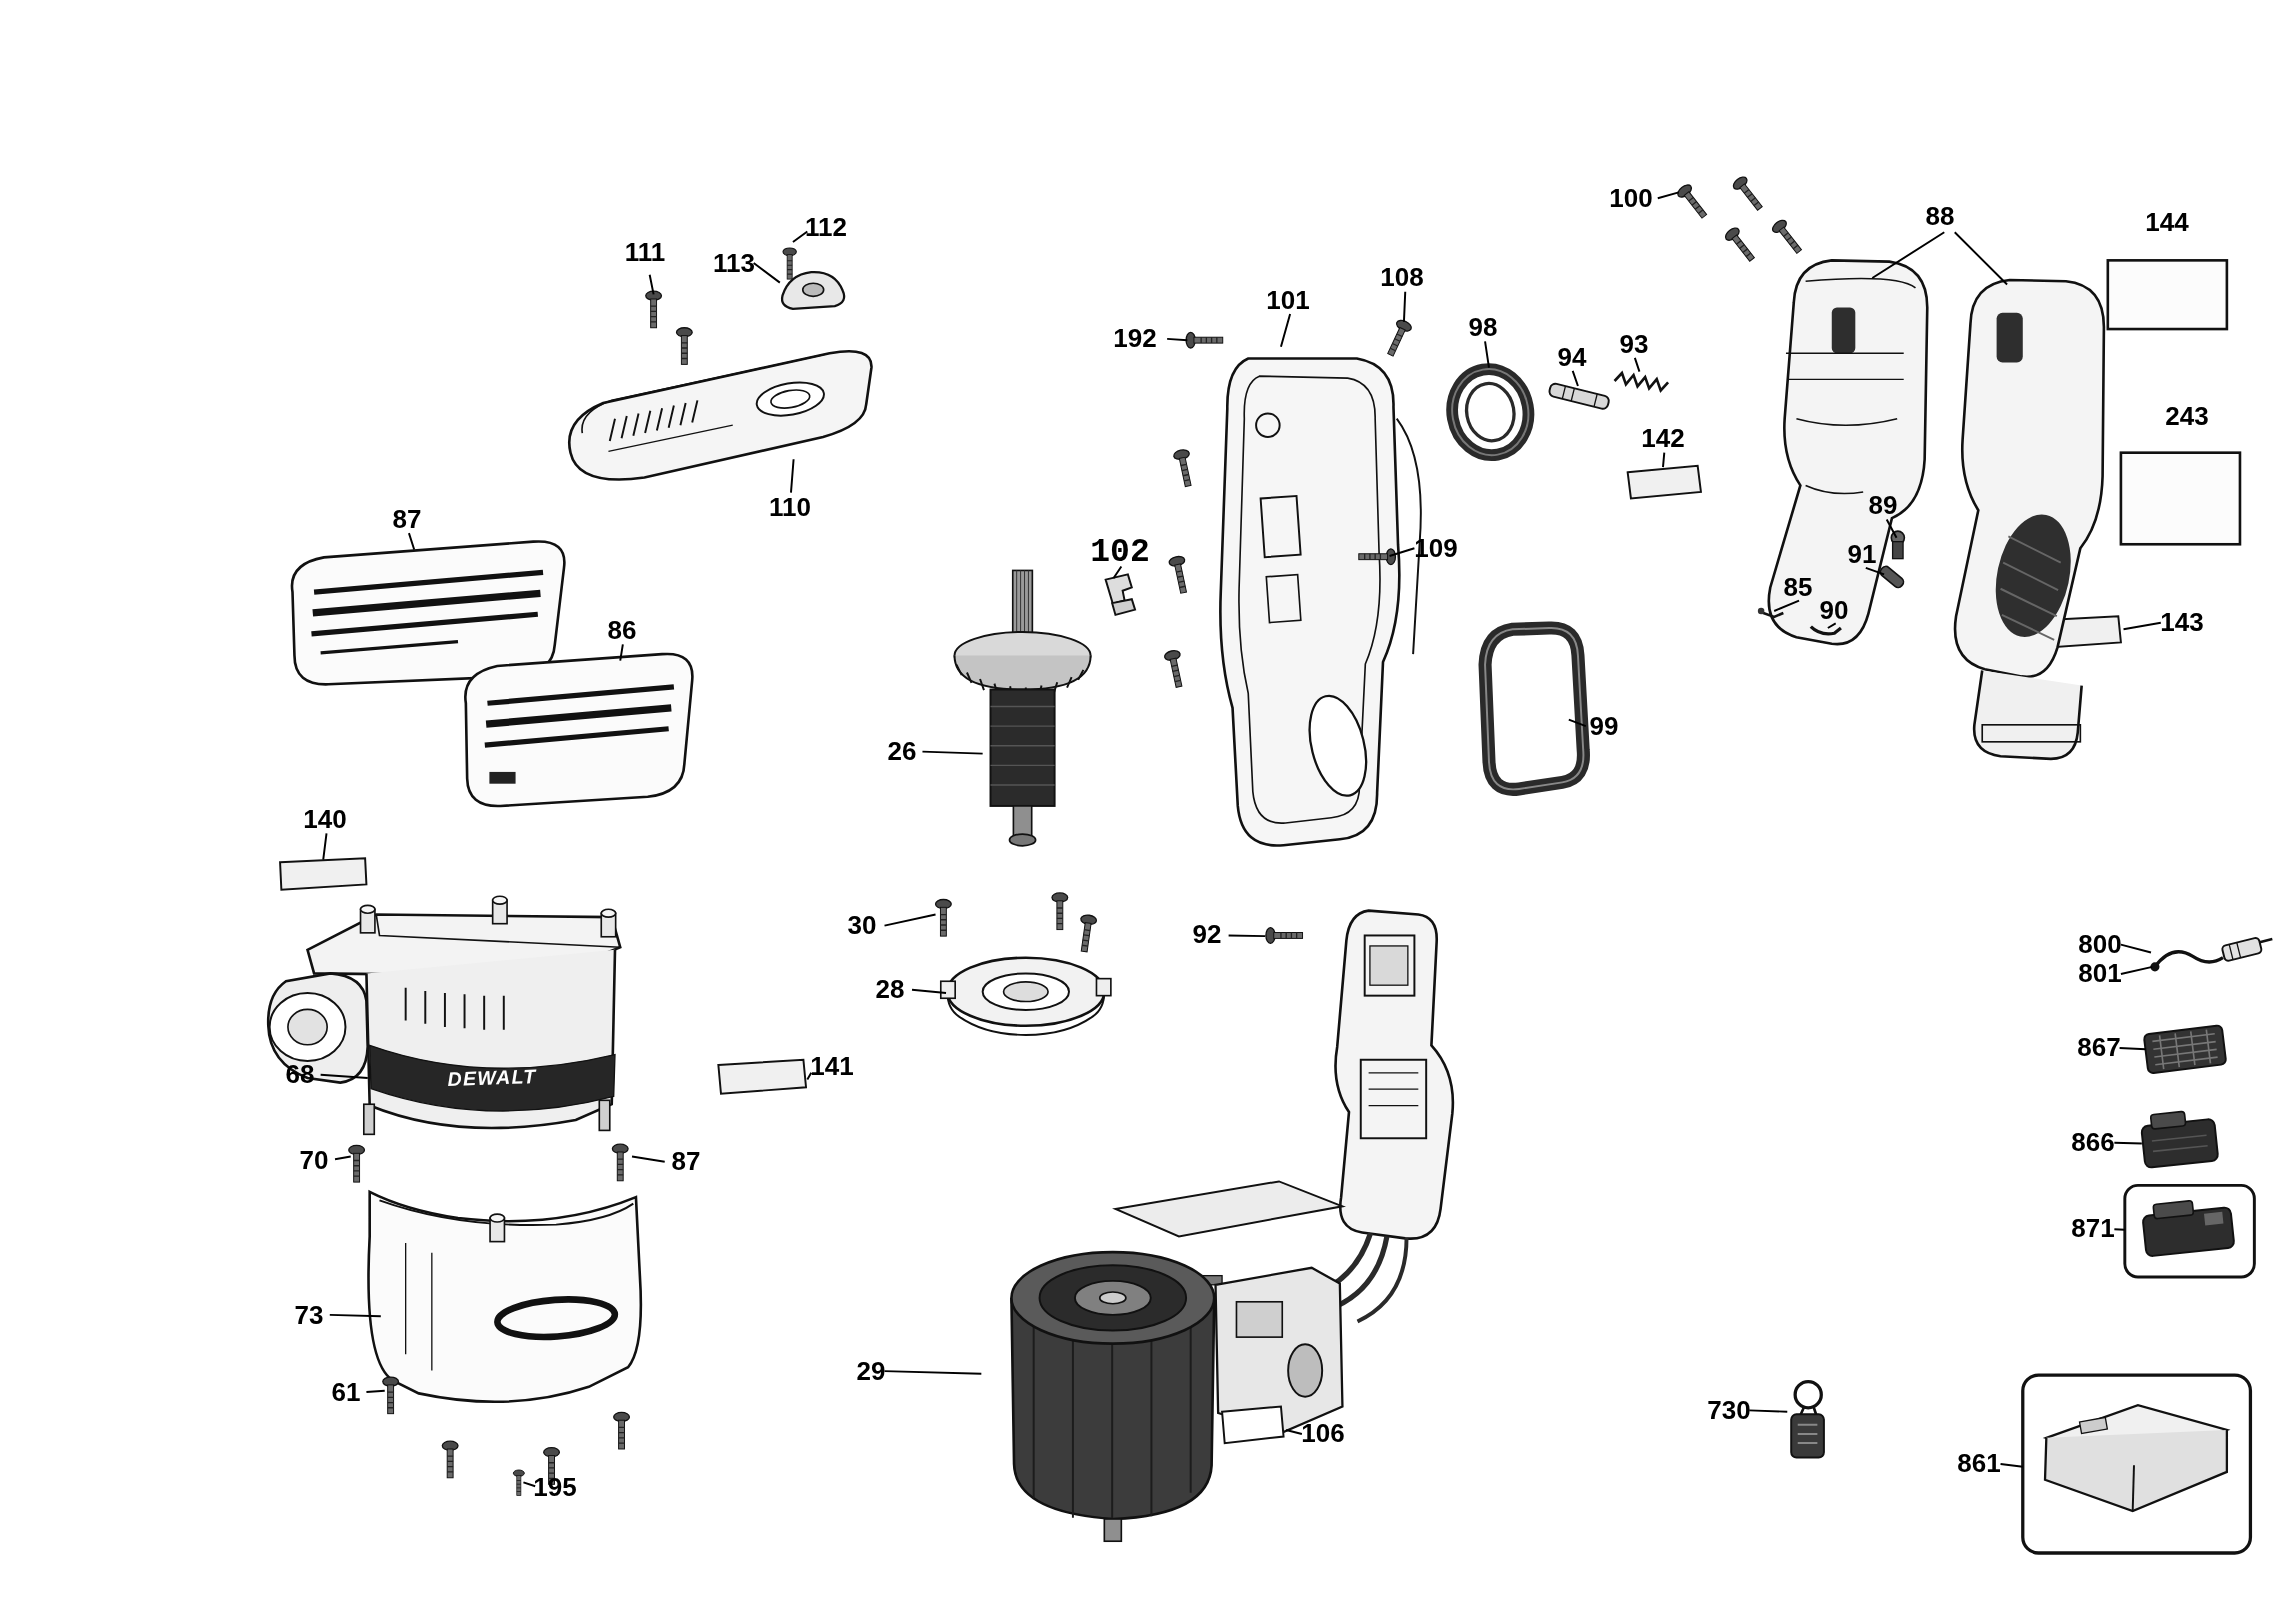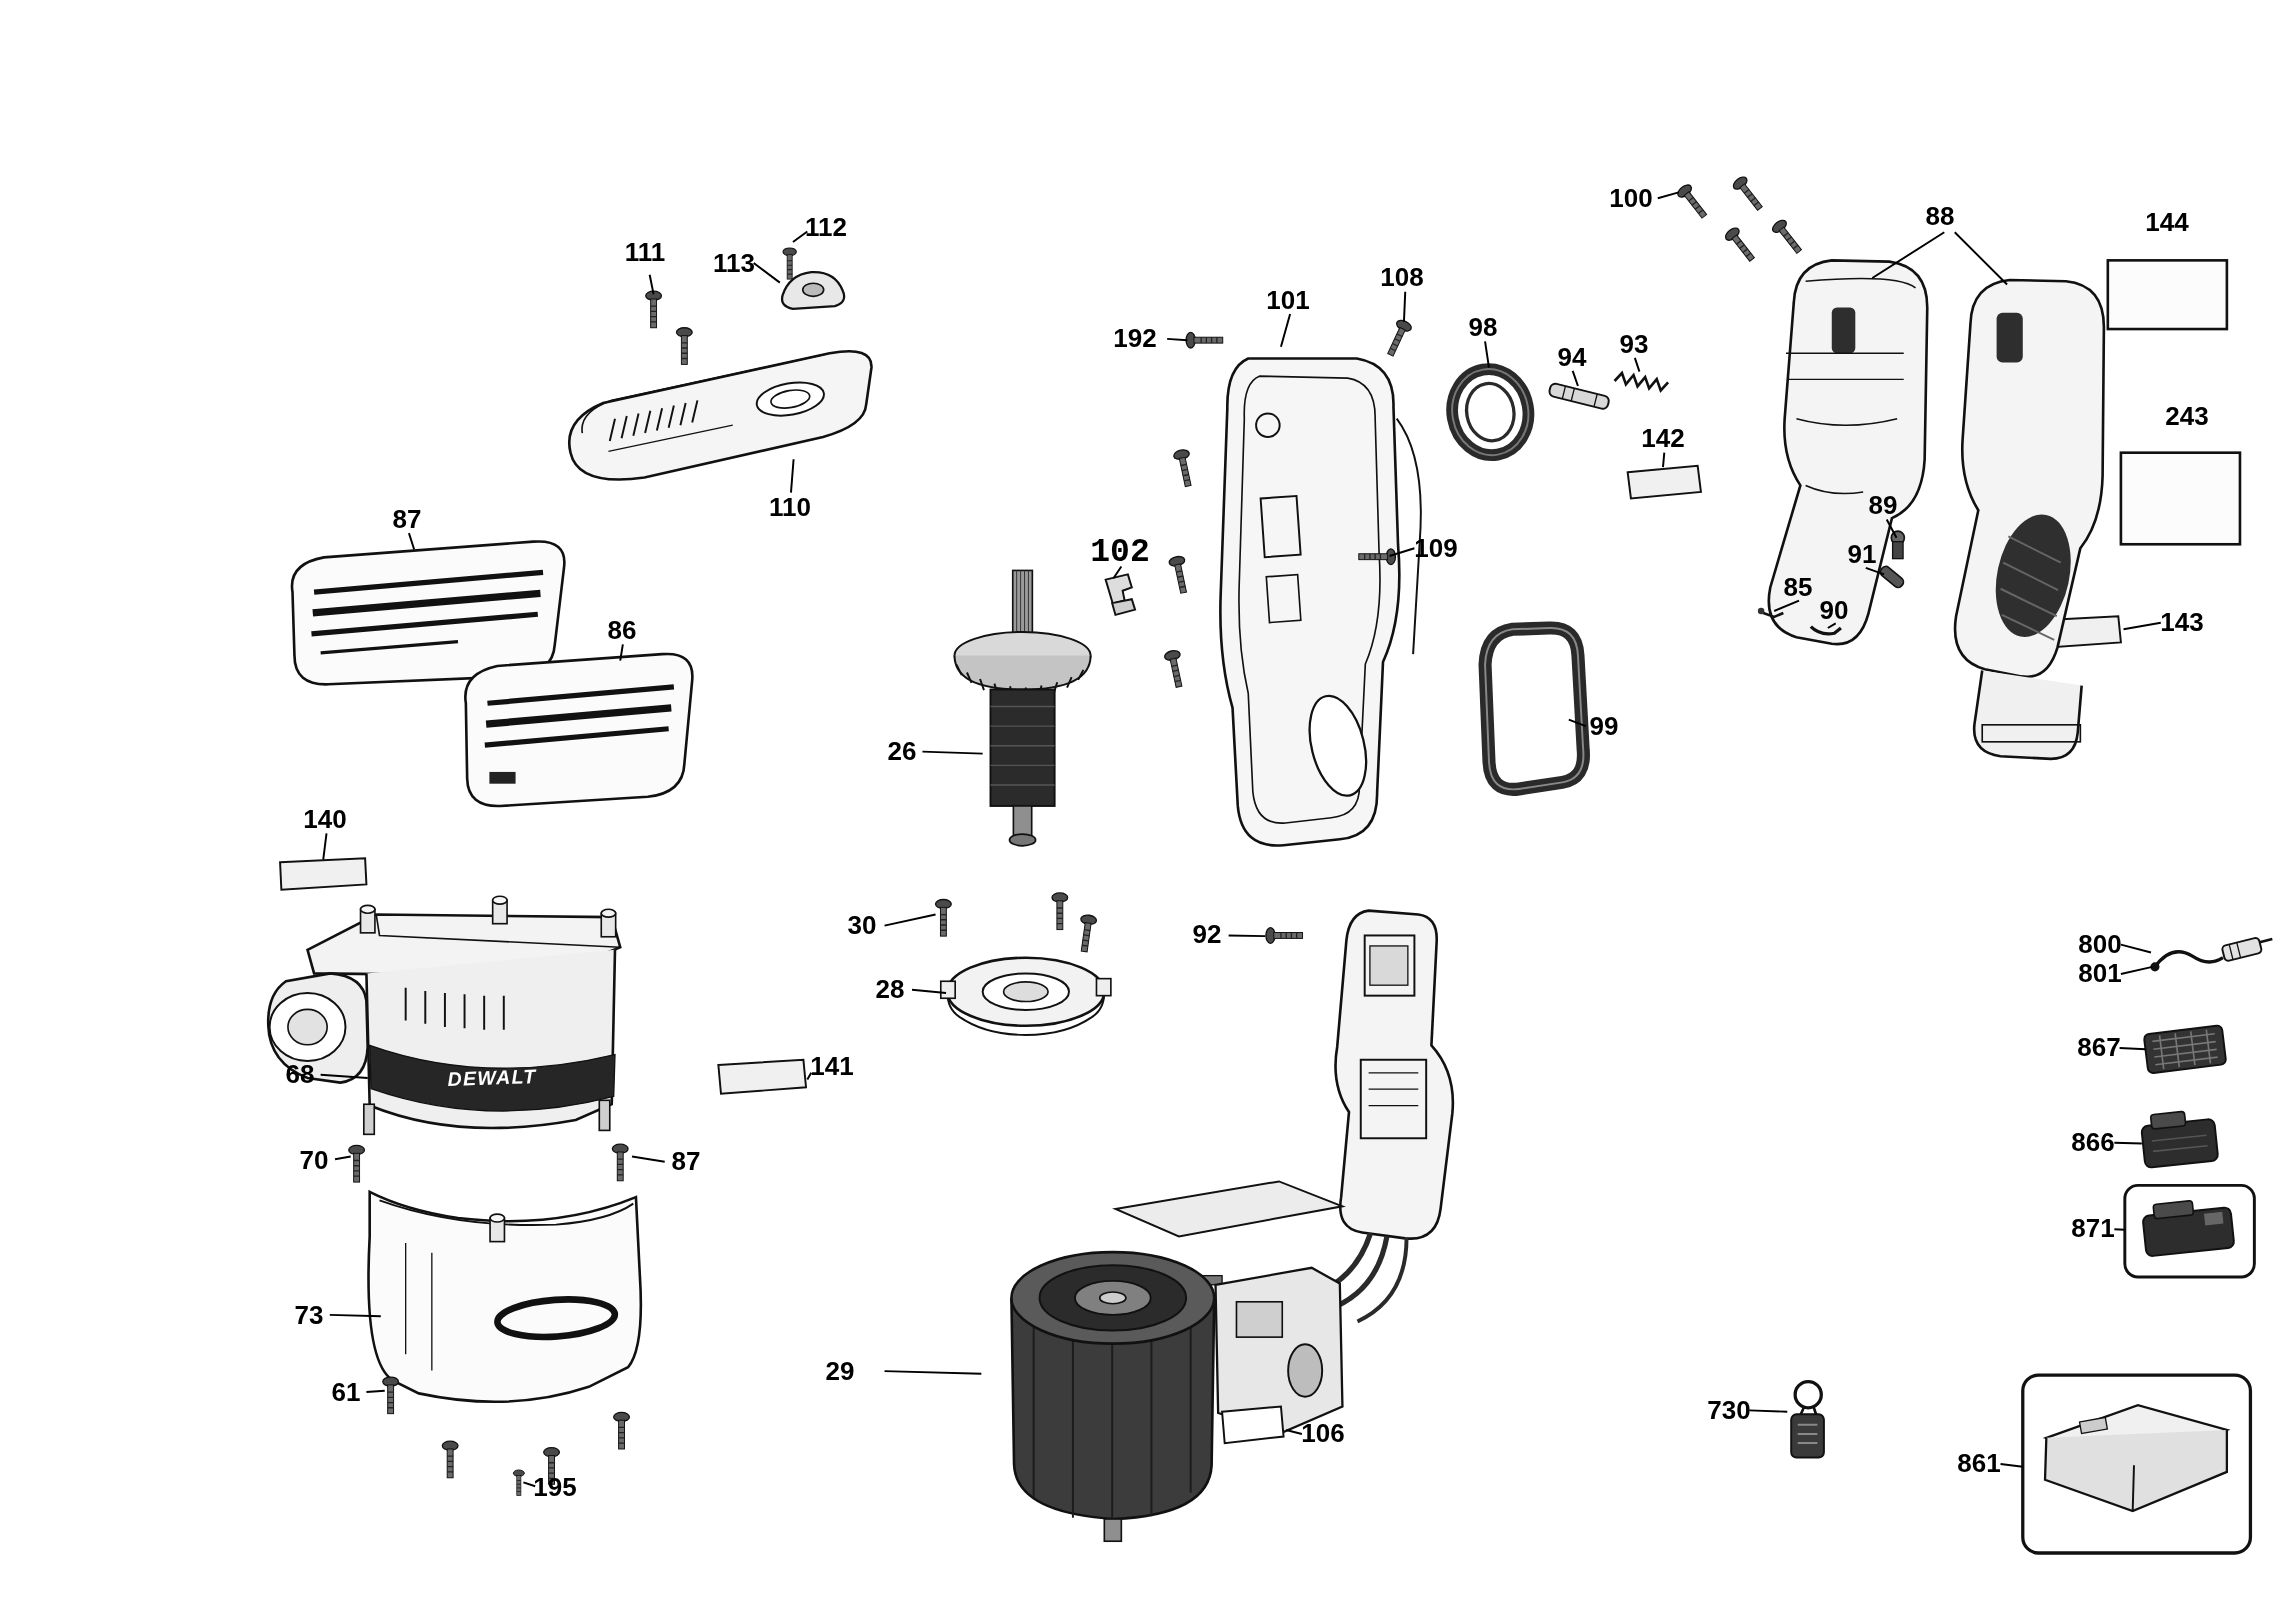--- a/index.html
+++ b/index.html
@@ -395,21 +395,21 @@
   <div class="callout" style="left:1940px;top:216px">88</div>
   <div class="callout" style="left:1883px;top:505px">89</div>
   <div class="callout" style="left:1862px;top:554px">91</div>
   <div class="callout" style="left:1798px;top:587px">85</div>
   <div class="callout" style="left:1834px;top:610px">90</div>
   <div class="callout" style="left:2182px;top:622px">143</div>
   <div class="callout" style="left:2167px;top:222px">144</div>
   <div class="callout" style="left:2187px;top:416px">243</div>
   <div class="callout" style="left:1207px;top:934px">92</div>
   <div class="callout" style="left:832px;top:1066px">141</div>
-  <div class="callout" style="left:840px;top:1371px">29</div>
+  <div class="callout" style="left:871px;top:1371px">29</div>
   <div class="callout" style="left:1323px;top:1433px">106</div>
   <div class="callout" style="left:2100px;top:944px">800</div>
   <div class="callout" style="left:2100px;top:973px">801</div>
   <div class="callout" style="left:2099px;top:1047px">867</div>
   <div class="callout" style="left:2093px;top:1142px">866</div>
   <div class="callout" style="left:2093px;top:1228px">871</div>
   <div class="callout" style="left:1729px;top:1410px">730</div>
   <div class="callout" style="left:1979px;top:1463px">861</div>
 
   <div class="brand" style="left:492px;top:1078px">DEWALT</div>

